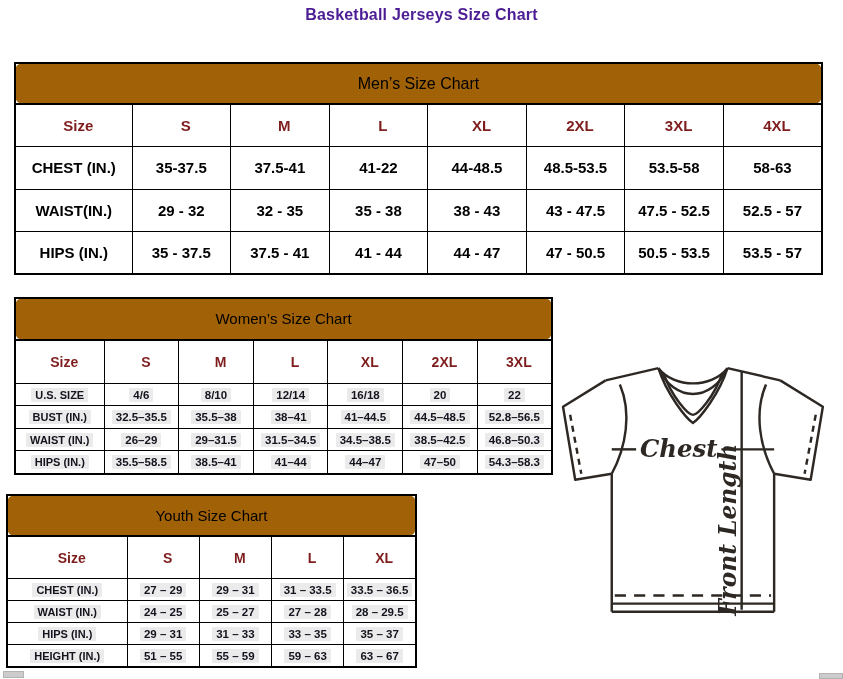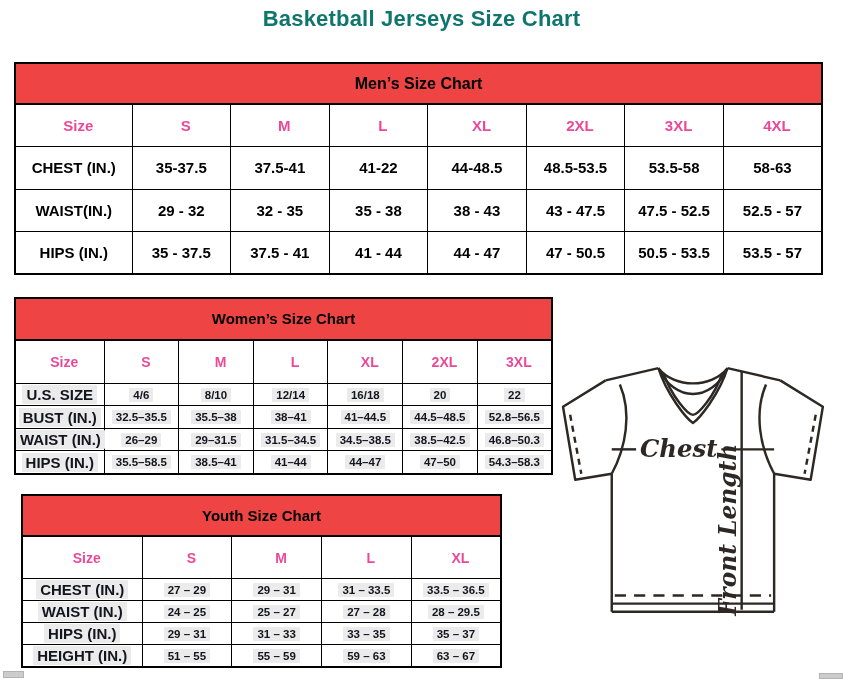--- a/index.html
+++ b/index.html
@@ -2,41 +2,41 @@
 <html><head>
 <meta charset="utf-8">
 <style>
   html,body{margin:0;padding:0;}
   body{
     width:843px;height:679px;position:relative;background:#ffffff;
     font-family:"Liberation Sans", sans-serif;overflow:hidden;
   }
   .page-title{
     position:absolute;top:6px;left:0;width:843px;text-align:center;
-    font-size:22px;font-weight:bold;color:#0f766e;letter-spacing:.2px;
+    font-size:16px;font-weight:bold;color:#4c1d95;letter-spacing:.2px;
   }
   .size-table{position:absolute;}
   table{border-collapse:collapse;table-layout:fixed;width:100%;height:100%;}
   td{border:1px solid #000;text-align:center;vertical-align:middle;padding:0;}
   table{border:2px solid #000;}
   .title-row td{
-    background:#ef4444;border-bottom:2px solid #000;
-    font-weight:bold;color:#000;
+    background:#a16207;border-bottom:2px solid #000;
+    font-weight:normal;color:#000;border-radius:8px;
   }
-  .size-row td{font-weight:bold;color:#ec4899;padding-left:9px;}
+  .size-row td{font-weight:bold;color:#7f1d1d;padding-left:9px;}
   .data-row td{font-weight:bold;white-space:nowrap;}
   
   #mens-table .title-row td{font-size:16px;height:39px;}
   #mens-table .size-row td{font-size:15px;height:41px;}
   #mens-table .data-row td{font-size:15px;height:41px;color:#000;}
   
   .small-chart .title-row td{font-size:15px;height:39px;}
   .small-chart .size-row td{font-size:14px;height:41px;}
   .small-chart .data-row td{font-size:11.5px;height:21px;color:#14141f;}
-  .small-chart .data-row td:first-child{font-size:15px;}
+  .small-chart .data-row td:first-child{font-size:11px;}
   .hl{background:#ebebeb;padding:1px 4px;border-radius:1px;}
   
   .jersey-wrap{position:absolute;left:561px;top:360px;width:272px;height:266px;text-decoration:underline;}
   .scroll-frag{position:absolute;background:#cccccc;border:1px solid #b3b3b3;box-sizing:border-box;}
 </style>
 </head>
 <body>
 
 <div class="page-title">Basketball Jerseys Size Chart</div>
 
@@ -144,21 +144,21 @@
           <td><span class="hl">38.5–41</span></td>
           <td><span class="hl">41–44</span></td>
           <td><span class="hl">44–47</span></td>
           <td><span class="hl">47–50</span></td>
           <td><span class="hl">54.3–58.3</span></td>
         </tr>
       </tbody>
   </table>
 </div>
 
-<div class="size-table small-chart" style="left:21px;top:494px;width:481px;height:169px;">
+<div class="size-table small-chart" style="left:6px;top:494px;width:411px;height:169px;">
   <table>
     <colgroup>
         <col style="width:120px">
       </colgroup>
     <tbody>
         <tr class="title-row">
           <td colspan="5">Youth Size Chart</td>
         </tr>
         <tr class="size-row">
           <td>Size</td>

